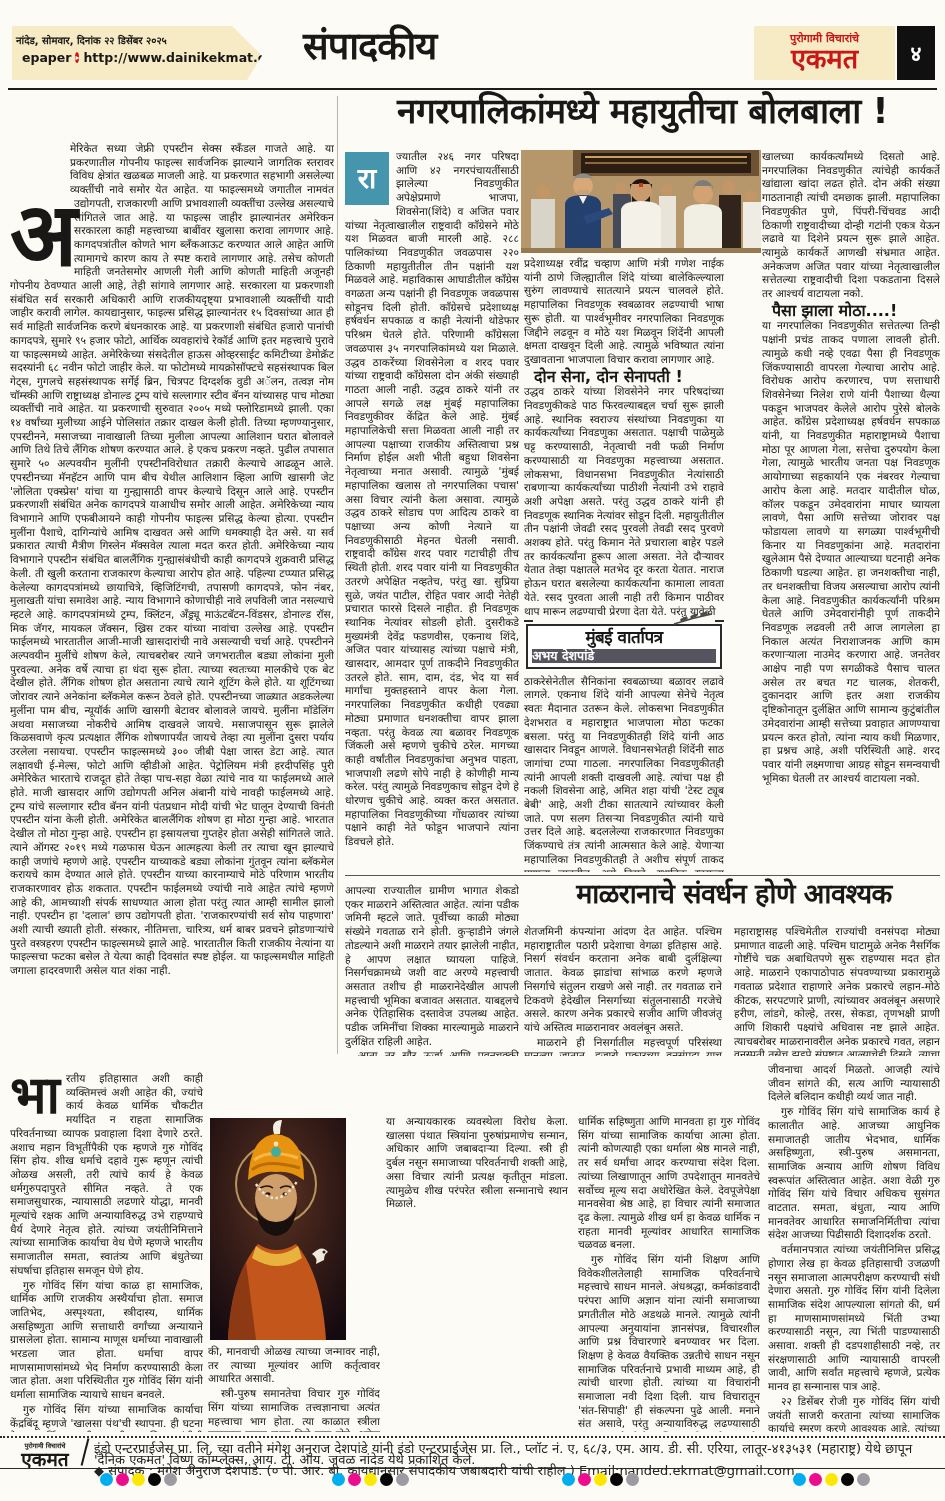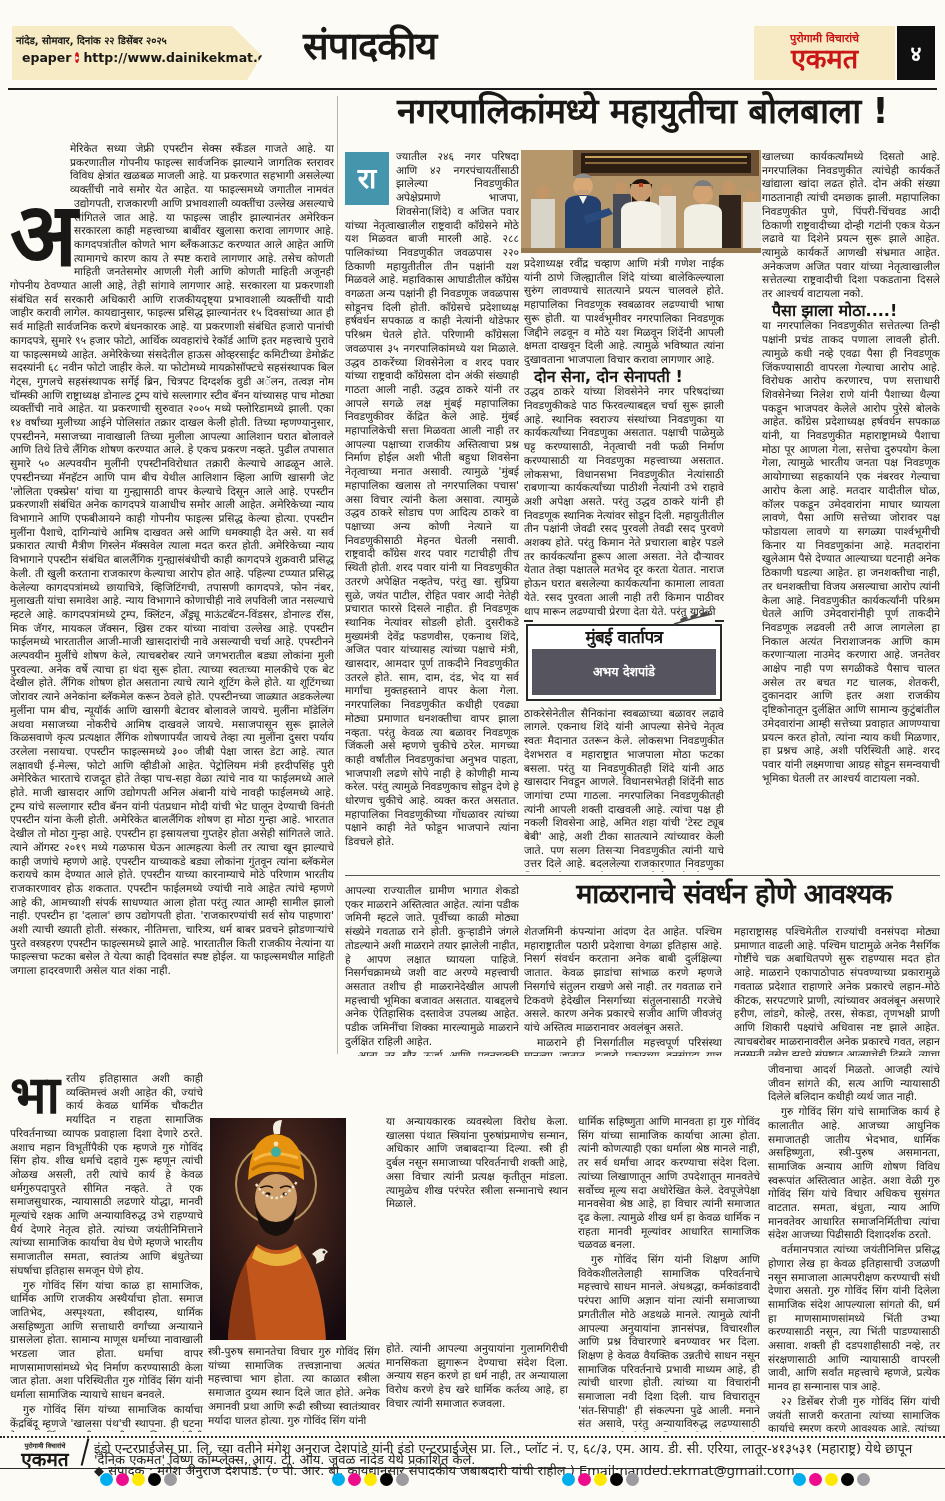--- a/index.html
+++ b/index.html
@@ -31,22 +31,22 @@
   .dropcap-a{float:left;clear:left;width:60px;font-size:88px;line-height:74px;font-weight:bold;margin:0 4px 0 0;}
   .dropcap-ra{float:left;width:44px;height:53px;background:#4596ac;color:#fff;font-size:28px;font-weight:bold;
               display:flex;align-items:center;justify-content:center;margin:2px 7px 2px 0;}
   .dropcap-bha{float:left;font-size:52px;line-height:46px;font-weight:bold;margin:0 6px 0 0;}
   
   .feature-box{position:relative;border:2px solid #2a2a2a;background:#fff;margin:6px 2px 6px;}
   .feature-box::before,.feature-box::after{content:"";position:absolute;width:9px;height:9px;top:-6px;}
   .feature-box::before{left:-6px;border-left:2px solid #2a2a2a;border-top:2px solid #2a2a2a;}
   .feature-box::after{right:-6px;border-right:2px solid #2a2a2a;border-top:2px solid #2a2a2a;}
   .fb-title{font-size:17px;font-weight:bold;text-align:center;padding:5px 2px 4px;letter-spacing:-0.5px;}
-  .fb-author{background:#56545e;color:#fff;font-size:12.5px;font-weight:bold;text-align:center;
-             padding:16px 0;margin:0 4px 4px;}
+  .fb-author{background:#56545e;color:#fff;font-size:12.5px;font-weight:bold;
+             padding:0 0;margin:0 4px 4px;}
   .fb-mobile{font-size:11px;font-weight:bold;text-align:center;color:#34303c;padding:1px 0 4px;}
   .branch{position:absolute;}
   .section-rule{height:1px;background:#555;}
   
   .footer-dotted{left:0;top:1436px;width:945px;border-top:2px dotted #2c2c2c;}
   .footer-logo{left:8px;top:1441px;width:74px;text-align:center;}
   .footer-tag{font-size:6.5px;font-weight:bold;}
   .footer-name{font-size:19px;font-weight:bold;line-height:1;}
   .footer-slash{left:84px;top:1438px;width:2px;height:28px;background:#1a1a1a;transform:rotate(14deg);}
   .footer-text{left:94px;top:1443px;width:845px;font-size:13px;line-height:11px;color:#222;}
@@ -205,28 +205,26 @@
 
       <path d="M18 222 q4 -66 30 -96 q18 12 38 0 q26 30 30 96 z" fill="#c2561b"></path>
       <path d="M46 128 q20 16 42 0 l4 12 q-24 16 -50 0 z" fill="#e9b23c"></path>
       <path d="M18 222 q2 -50 18 -78 l10 78 z" fill="#8d3a14"></path>
 
       <path d="M102 136 q10 -10 16 -2 q-4 2 -4 8 l-8 4 q2 -6 -4 -10 z" fill="#efe9da"></path>
       <circle cx="114" cy="134" r="1.5" fill="#222"></circle>
     </svg>
   </div>
   <div class="abs body-col" style="left:208px;top:1345px;width:172px;height:87px;">
+      <p>की, मानवाची ओळख त्याच्या जन्मावर नाही, तर त्याच्या मूल्यांवर आणि कर्तृत्वावर आधारित असावी.</p>
       <p>स्त्री-पुरुष समानतेचा विचार गुरु गोविंद सिंग यांच्या सामाजिक तत्त्वज्ञानाचा अत्यंत महत्त्वाचा भाग होता. त्या काळात स्त्रीला समाजात दुय्यम स्थान दिले जात होते. अनेक अमानवी प्रथा आणि रूढी स्त्रीच्या स्वातंत्र्यावर मर्यादा घालत होत्या. गुरु गोविंद सिंग यांनी</p>
     </div>
 
   <div class="abs body-col" style="left:386px;top:1115px;width:182px;height:118px;">
     <p>या अन्यायकारक व्यवस्थेला विरोध केला. खालसा पंथात स्त्रियांना पुरुषांप्रमाणेच सन्मान, अधिकार आणि जबाबदाऱ्या दिल्या. स्त्री ही दुर्बल नसून समाजाच्या परिवर्तनाची शक्ती आहे, असा विचार त्यांनी प्रत्यक्ष कृतीतून मांडला. त्यामुळेच शीख परंपरेत स्त्रीला सन्मानाचे स्थान मिळाले.</p>
-  </div>
-  <div class="abs body-col" style="left:386px;top:1342px;width:182px;height:90px;">
-    <p>होते. त्यांनी आपल्या अनुयायांना गुलामगिरीची मानसिकता झुगारून देण्याचा संदेश दिला. अन्याय सहन करणे हा धर्म नाही, तर अन्यायाला विरोध करणे हेच खरे धार्मिक कर्तव्य आहे, हा विचार त्यांनी समाजात रुजवला.</p>
   </div>
 
   <div class="abs body-col" style="left:578px;top:1115px;width:182px;height:317px;">
       <p>धार्मिक सहिष्णुता आणि मानवता हा गुरु गोविंद सिंग यांच्या सामाजिक कार्याचा आत्मा होता. त्यांनी कोणत्याही एका धर्माला श्रेष्ठ मानले नाही, तर सर्व धर्मांचा आदर करण्याचा संदेश दिला. त्यांच्या लिखाणातून आणि उपदेशातून मानवतेचे सर्वोच्च मूल्य सदा अधोरेखित केले. देवपूजेपेक्षा मानवसेवा श्रेष्ठ आहे, हा विचार त्यांनी समाजात दृढ केला. त्यामुळे शीख धर्म हा केवळ धार्मिक न राहता मानवी मूल्यांवर आधारित सामाजिक चळवळ बनला.</p>
       <p>गुरु गोविंद सिंग यांनी शिक्षण आणि विवेकशीलतेलाही सामाजिक परिवर्तनाचे महत्त्वाचे साधन मानले. अंधश्रद्धा, कर्मकांडवादी परंपरा आणि अज्ञान यांना त्यांनी समाजाच्या प्रगतीतील मोठे अडथळे मानले. त्यामुळे त्यांनी आपल्या अनुयायांना ज्ञानसंपन्न, विचारशील आणि प्रश्न विचारणारे बनण्यावर भर दिला. शिक्षण हे केवळ वैयक्तिक उन्नतीचे साधन नसून सामाजिक परिवर्तनाचे प्रभावी माध्यम आहे, ही त्यांची धारणा होती. त्यांच्या या विचारांनी समाजाला नवी दिशा दिली. याच विचारातून 'संत-सिपाही' ही संकल्पना पुढे आली. मनाने संत असावे, परंतु अन्यायाविरुद्ध लढण्यासाठी आवश्यक ते धैर्य आणि शक्ती अंगी असावी, असा त्यांचा आग्रह होता. ही संकल्पना सामाजिक न्यायाच्या संघर्षांना नैतिक अधिष्ठान देणारी ठरली.</p>
     </div>
   <div class="abs body-col" style="left:768px;top:1063px;width:172px;height:369px;">
       <p>जीवनाचा आदर्श मिळतो. आजही त्यांचे जीवन सांगते की, सत्य आणि न्यायासाठी दिलेले बलिदान कधीही व्यर्थ जात नाही.</p>
       <p>गुरु गोविंद सिंग यांचे सामाजिक कार्य हे कालातीत आहे. आजच्या आधुनिक समाजातही जातीय भेदभाव, धार्मिक असहिष्णुता, स्त्री-पुरुष असमानता, सामाजिक अन्याय आणि शोषण विविध स्वरूपांत अस्तित्वात आहेत. अशा वेळी गुरु गोविंद सिंग यांचे विचार अधिकच सुसंगत वाटतात. समता, बंधुता, न्याय आणि मानवतेवर आधारित समाजनिर्मितीचा त्यांचा संदेश आजच्या पिढीसाठी दिशादर्शक ठरतो.</p>
       <p>वर्तमानपत्रात त्यांच्या जयंतीनिमित्त प्रसिद्ध होणारा लेख हा केवळ इतिहासाची उजळणी नसून समाजाला आत्मपरीक्षण करण्याची संधी देणारा असतो. गुरु गोविंद सिंग यांनी दिलेला सामाजिक संदेश आपल्याला सांगतो की, धर्म हा माणसामाणसांमध्ये भिंती उभ्या करण्यासाठी नसून, त्या भिंती पाडण्यासाठी असावा. शक्ती ही दडपशाहीसाठी नव्हे, तर संरक्षणासाठी आणि न्यायासाठी वापरली जावी, आणि सर्वांत महत्त्वाचे म्हणजे, प्रत्येक मानव हा सन्मानास पात्र आहे.</p>

